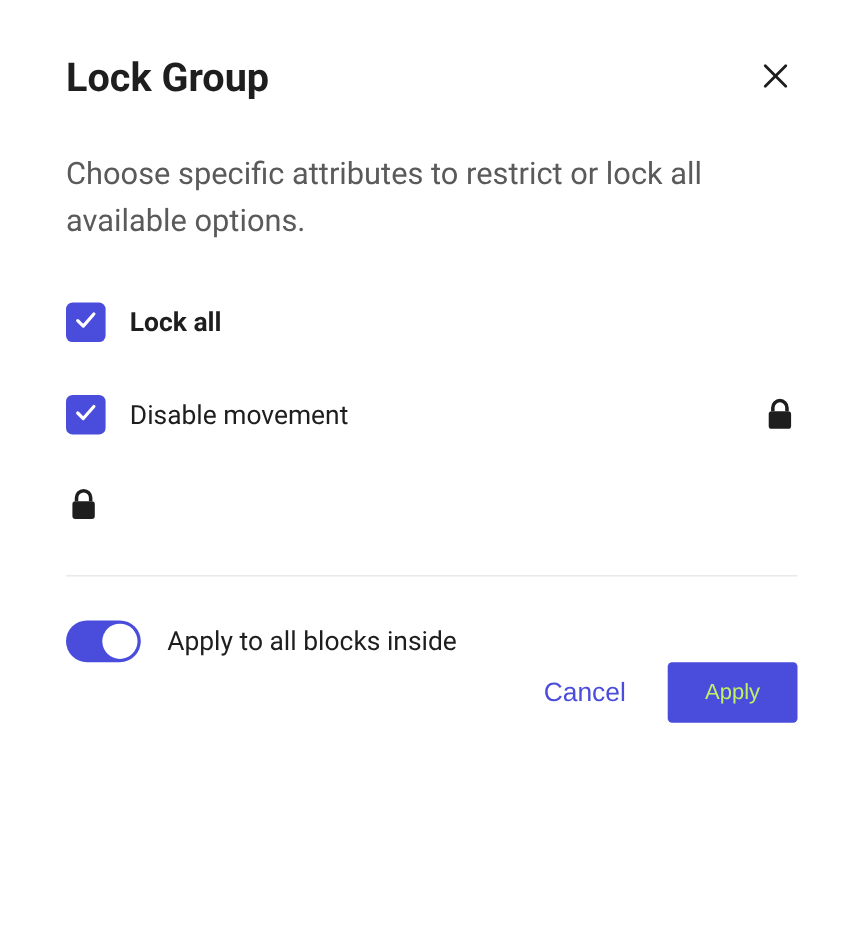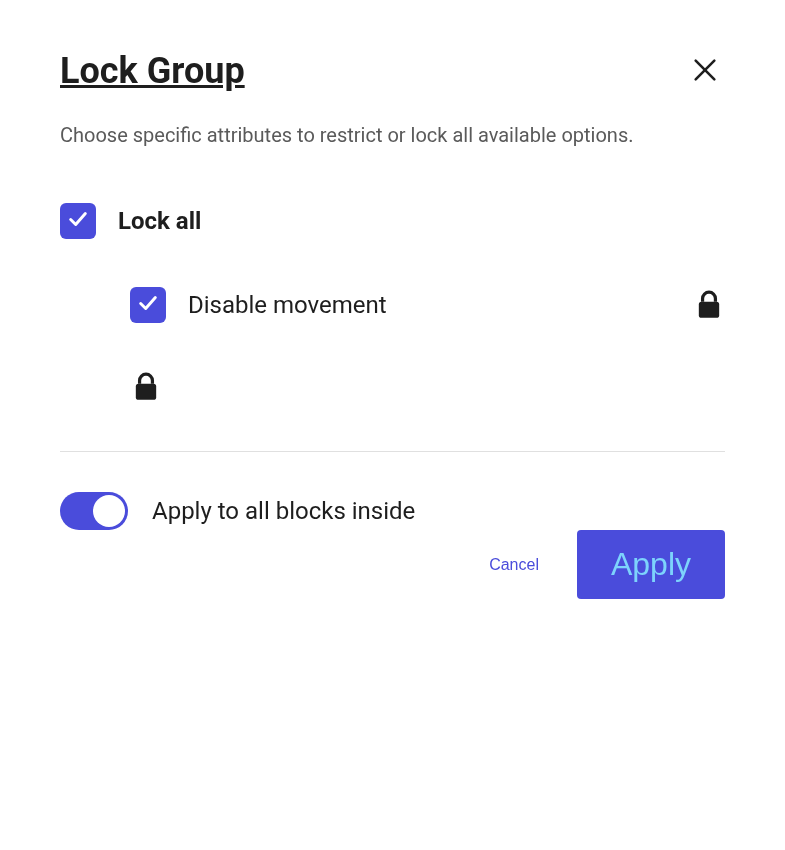--- a/index.html
+++ b/index.html
@@ -9,56 +9,54 @@
       height: 850px;
       background: #fff;
       color: #1e1e1e;
     }
     .modal {
       padding: 50px 60px 40px 60px;
     }
     .header {
       display: flex;
       justify-content: space-between;
-      align-items: center;
-      margin-bottom: 28px;
-      text-decoration: underline;
+      align-items: flex-start;
+      margin-bottom: 44px;
     }
     .title {
       font-size: 36px;
       font-weight: 700;
       color: #1e1e1e;
     }
     .close-btn {
       width: 40px;
       height: 40px;
       display: flex;
       align-items: center;
       justify-content: center;
       cursor: pointer;
       background: none;
       border: none;
     }
     .close-btn svg { width: 28px; height: 28px; }
     .description {
-      font-size: 20px;
+      font-size: 28px;
       line-height: 1.55;
       color: #5a5a5a;
       margin-bottom: 52px;
     }
     .option-row {
       display: flex;
       align-items: center;
       gap: 22px;
     }
     .option-main {
       margin-bottom: 48px;
     }
     .option-sub {
-      margin-left: 70px;
       margin-bottom: 48px;
       justify-content: space-between;
     }
     .option-sub-left {
       display: flex;
       align-items: center;
       gap: 22px;
     }
     .checkbox {
       width: 36px;
@@ -115,32 +113,32 @@
       border-radius: 50%;
       background: #fff;
     }
     .footer {
       display: flex;
       justify-content: flex-end;
       align-items: center;
       gap: 28px;
     }
     .btn-cancel {
-      font-size: 16px;
+      font-size: 24px;
       font-weight: 500;
       color: #4a4cdb;
       background: none;
       border: none;
       cursor: pointer;
       padding: 14px 10px;
     }
     .btn-apply {
-      font-size: 32px;
+      font-size: 20px;
       font-weight: 500;
-      color: #7dd3fc;
+      color: #bef264;
       background: #4a4cdb;
       border: none;
       border-radius: 4px;
       cursor: pointer;
       padding: 16px 34px;
     }
   </style>
 </head>
 <body>
 

